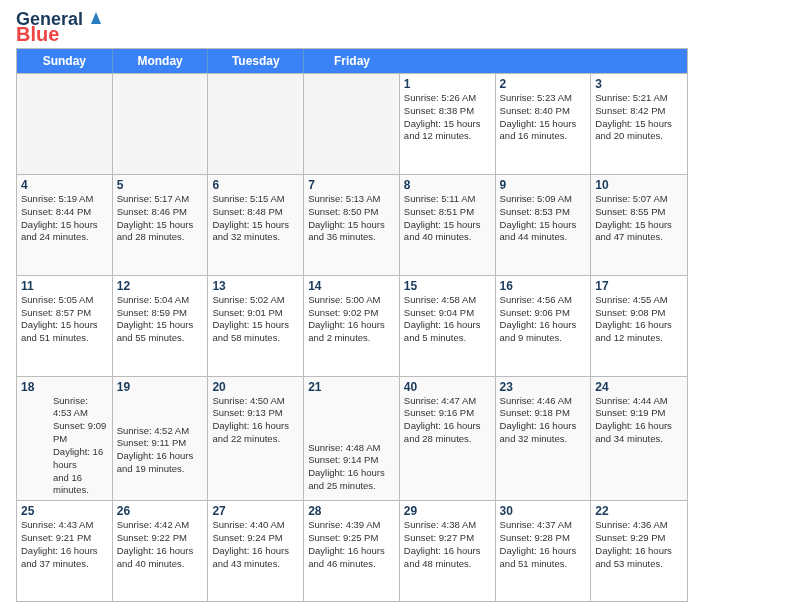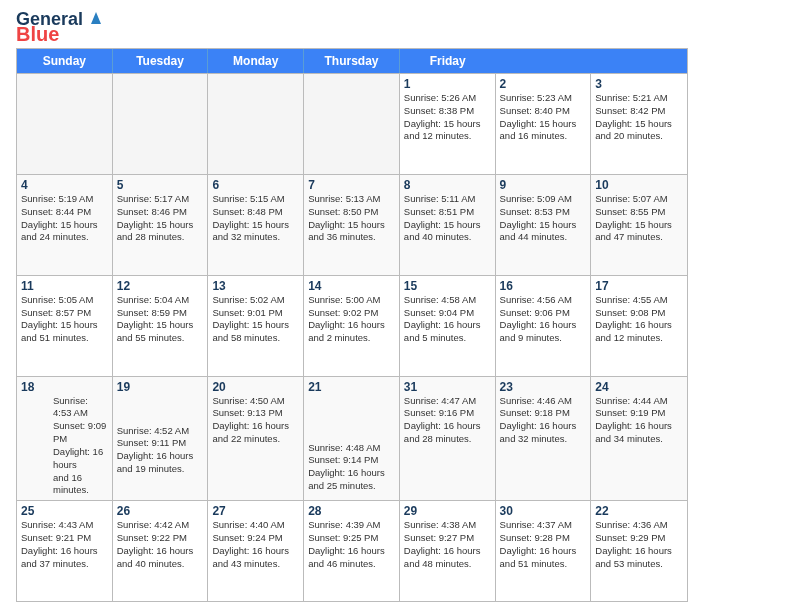--- a/index.html
+++ b/index.html
@@ -133,23 +133,22 @@
     </div>
     <div class="title-block">
       <div class="month-title"></div>
       <div class="location"></div>
     </div>
   </div>
 
   <div class="calendar">
     <div class="cal-header">
     <div class="cal-header-cell">Sunday</div>
+        <div class="cal-header-cell">Monday</div>
         <div class="cal-header-cell">Tuesday</div>
-        <div class="cal-header-cell">Monday</div>
-        <div class="cal-header-cell">Thursday</div>
         <div class="cal-header-cell">Friday</div>
       </div>
     <div class="cal-body">
     <div class="cal-row">
           <div class="cal-cell empty"></div>
           <div class="cal-cell empty"></div>
           <div class="cal-cell empty"></div>
           <div class="cal-cell empty"></div>
           <div class="cal-cell">
             <div class="day-num">1</div>
@@ -298,21 +297,21 @@
 and 22 minutes.</div>
           </div>
           <div class="cal-cell alt-bg">
             <div class="day-num">21</div>
             <div class="cell-text" style="white-space: pre-line; margin-top: 48px;">Sunrise: 4:48 AM
 Sunset: 9:14 PM
 Daylight: 16 hours
 and 25 minutes.</div>
           </div>
           <div class="cal-cell alt-bg">
-            <div class="day-num">31</div>
+            <div class="day-num">40</div>
             <div class="cell-text" style="white-space: pre-line;">Sunrise: 4:47 AM
 Sunset: 9:16 PM
 Daylight: 16 hours
 and 28 minutes.</div>
           </div>
           <div class="cal-cell alt-bg">
             <div class="day-num">23</div>
             <div class="cell-text" style="white-space: pre-line;">Sunrise: 4:46 AM
 Sunset: 9:18 PM
 Daylight: 16 hours

